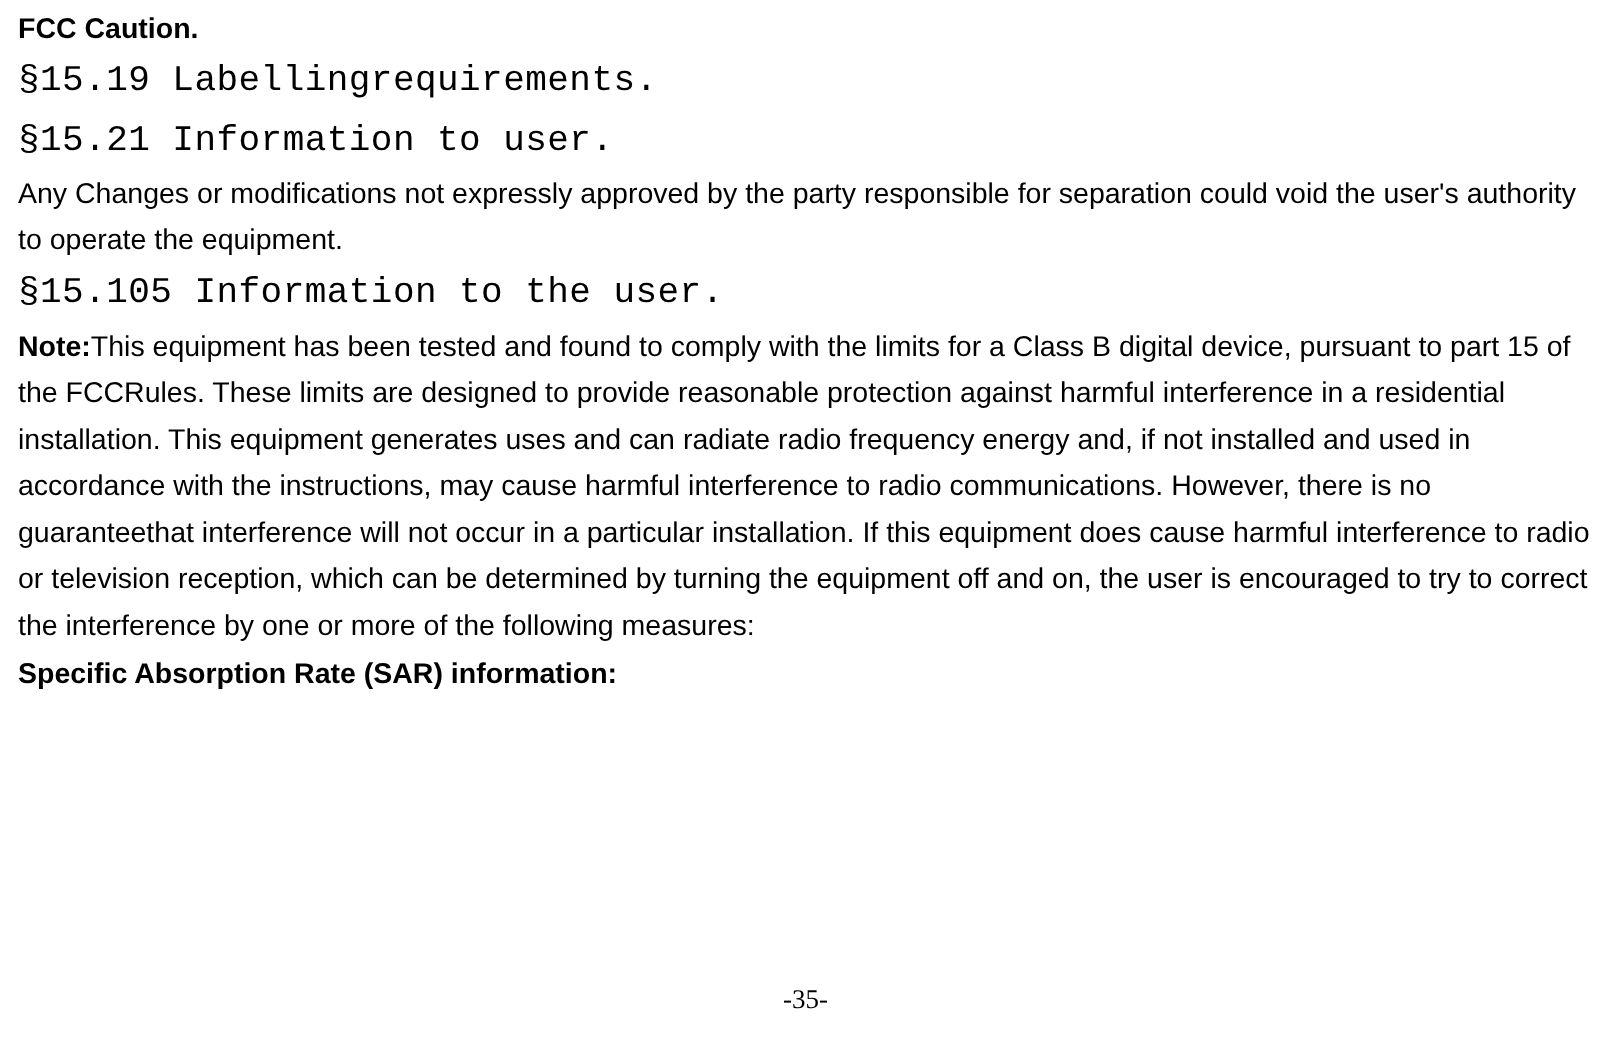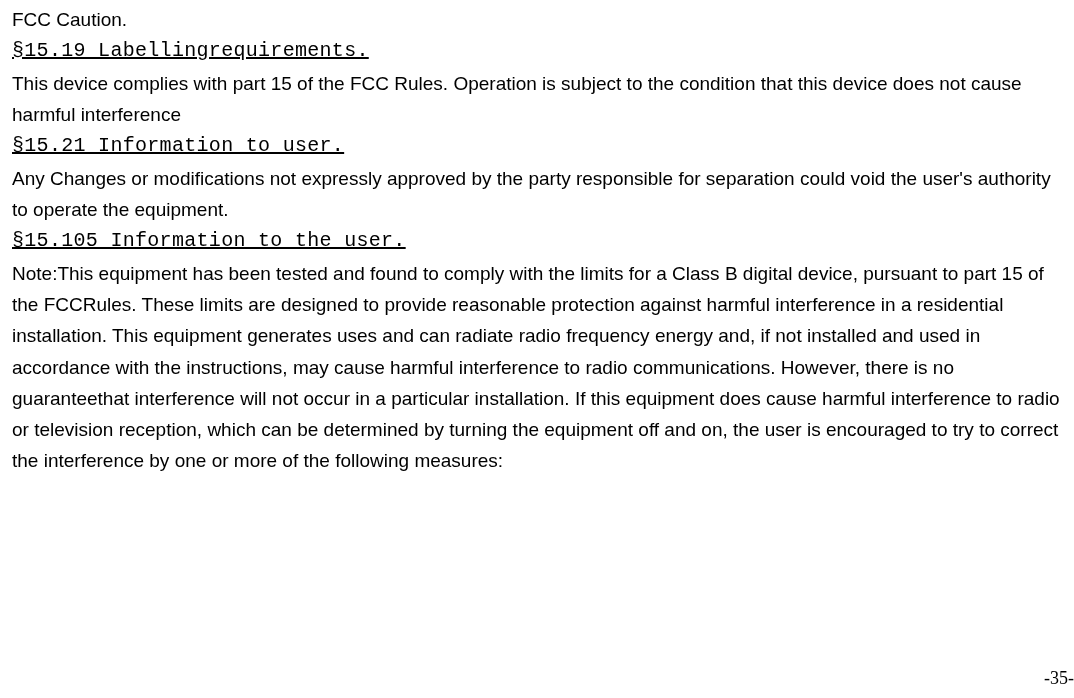--- a/index.html
+++ b/index.html
@@ -15,57 +15,56 @@
       font-size: 19px;
       line-height: 1.64;
       color: #000000;
       padding: 4px 12px 0 12px;
       position: relative;
     }
     .content {
       width: 100%;
     }
     .bold {
-      font-weight: normal;
+      font-weight: bold;
     }
     .mono-underline {
       font-family: "Courier New", Courier, monospace;
-      text-decoration: underline;
-      font-size: 20px;
+      font-size: 24px;
       letter-spacing: 0.3px;
     }
     .page-number {
       position: absolute;
-      bottom: 4px;
+      bottom: 16px;
       left: 0;
       width: 100%;
-      text-align: right;
+      text-align: center;
       font-family: "Times New Roman", Times, serif;
       font-size: 18px;
     }
     .para {
       display: block;
     }
   </style>
 </head>
 <body>
 
 <div class="content">
   <div class="para bold">FCC Caution.</div>
 
   <div class="para mono-underline">§15.19 Labellingrequirements.</div>
 
-  <div class="para">This device complies with part 15 of the FCC Rules. Operation is subject to the condition that this device does not cause harmful interference</div>
 
   <div class="para mono-underline">§15.21 Information to user.</div>
 
   <div class="para">Any Changes or modifications not expressly approved by the party responsible for separation could void the user's authority to operate the equipment.</div>
 
   <div class="para mono-underline">§15.105 Information to the user.</div>
 
   <div class="para">
     <span class="bold">Note:</span><span>This equipment has been tested and found to comply with the limits for a Class B digital device, pursuant to part 15 of the FCCRules. These limits are designed to provide reasonable protection against harmful interference in a residential installation. This equipment generates uses and can radiate radio frequency energy and, if not installed and used in accordance with the instructions, may cause harmful interference to radio communications. However, there is no guaranteethat interference will not occur in a particular installation. If this equipment does cause harmful interference to radio or television reception, which can be determined by turning the equipment off and on, the user is encouraged to try to correct the interference by one or more of the following measures:</span>
   </div>
 
 
+  <div class="para bold">Specific Absorption Rate (SAR) information:</div>
 </div>
 
 <div class="page-number">-35-</div>
 
 </body></html>

